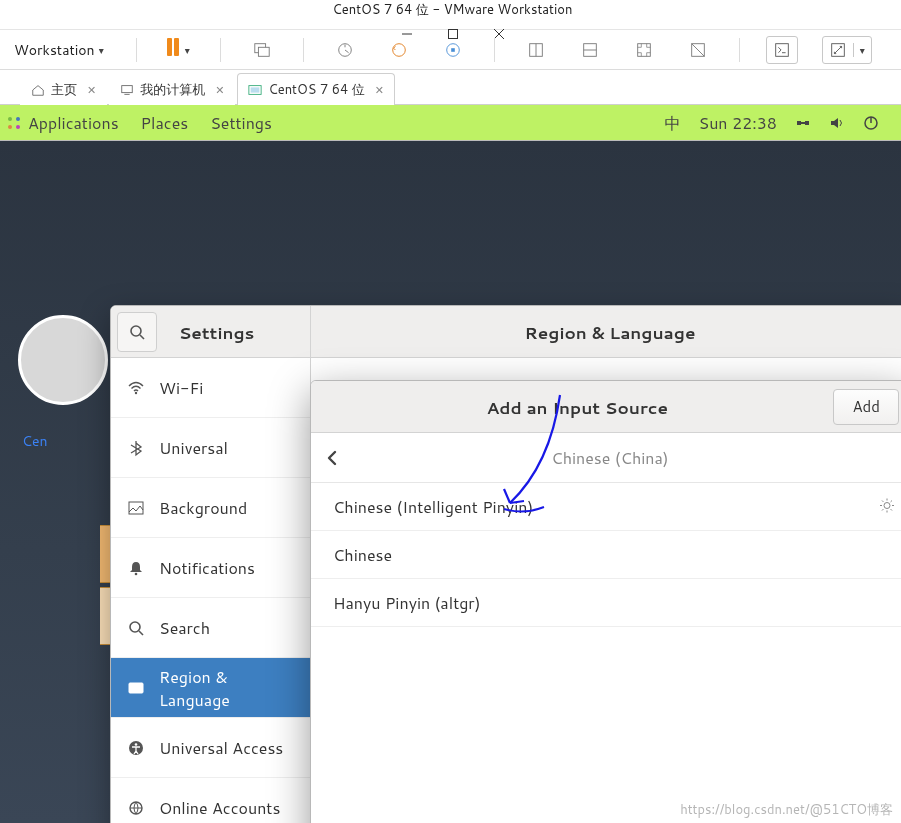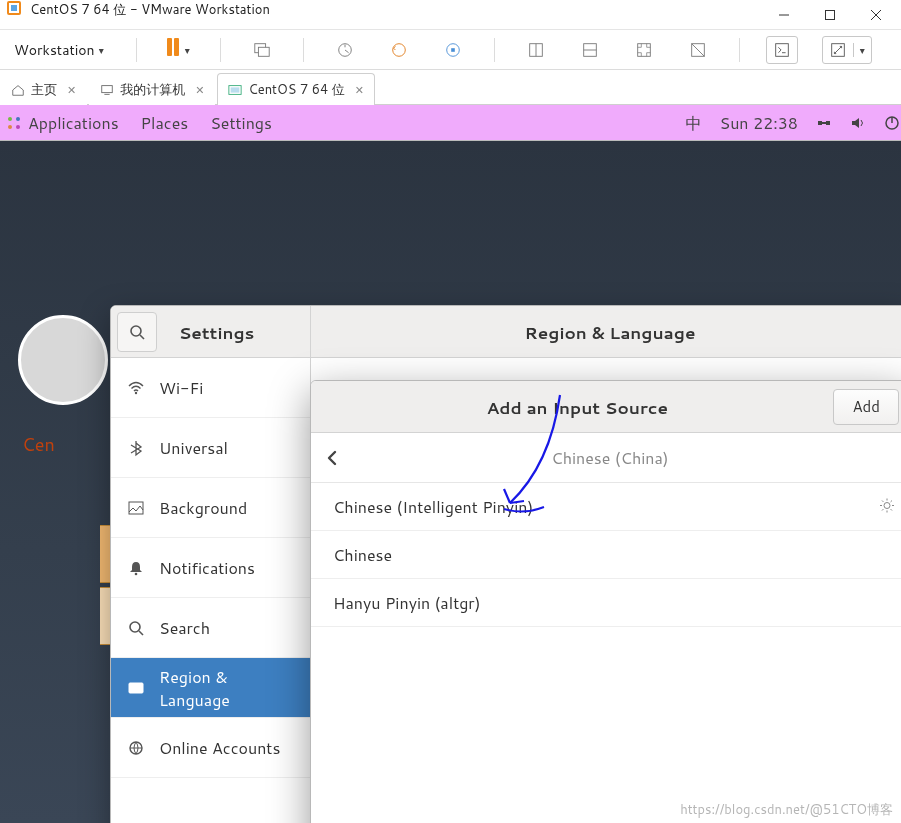--- a/index.html
+++ b/index.html
@@ -1,19 +1,19 @@
 <!DOCTYPE html>
 <html><head>
 <meta charset="utf-8">
 <style>
   * { box-sizing: border-box; margin: 0; padding: 0; font-family: -apple-system, BlinkMacSystemFont, "Segoe UI", Cantarell, sans-serif; }
   html, body { width: 901px; height: 823px; overflow: hidden; background: #fff; }
 
   
-  .win-titlebar { height: 30px; display: flex; align-items: flex-start; padding: 0 2px 0 6px; border-bottom: 1px solid #e5e5e5; font-size: 13px; color: #222; }
+  .win-titlebar { height: 30px; display: flex; align-items: center; padding: 0 2px 0 6px; border-bottom: 1px solid #e5e5e5; font-size: 13px; color: #222; flex-direction: column; }
   .win-titlebar .app-icon { width: 16px; height: 16px; margin-right: 8px; }
   .win-titlebar .title { flex: 1; }
   .win-titlebar .win-btns { display: flex; }
   .win-titlebar .win-btns .winbtn { width: 46px; height: 30px; display: flex; align-items: center; justify-content: center; cursor: pointer; font-size: 12px; color: #333; }
   .win-titlebar .win-btns .winbtn svg { width: 10px; height: 10px; }
 
   
   .vm-toolbar { height: 40px; display: flex; align-items: center; padding: 0 8px; border-bottom: 1px solid #dcdcdc; gap: 24px; font-size: 14px; color: #222; }
   .vm-toolbar .menu-drop { display: flex; align-items: center; gap: 4px; padding: 4px 6px; cursor: pointer; }
   .vm-toolbar .menu-drop::after { content: "▾"; font-size: 10px; color: #444; }
@@ -21,41 +21,41 @@
   .vm-toolbar .tbbtn { width: 30px; height: 28px; display: flex; align-items: center; justify-content: center; cursor: pointer; border-radius: 3px; }
   .vm-toolbar .tbbtn svg { width: 18px; height: 18px; }
   .vm-toolbar .pause { display: flex; align-items: center; gap: 4px; padding: 0 4px; }
   .vm-toolbar .pause .bars span { display: inline-block; width: 5px; height: 18px; background: #f08a1b; border-radius: 1px; margin-right: 2px; }
   .vm-toolbar .pause .drop { font-size: 10px; color: #444; }
   .vm-toolbar .combo-btn { display: flex; align-items: center; border: 1px solid #c8c8c8; border-radius: 3px; height: 28px; cursor:pointer;}
   .vm-toolbar .combo-btn .iconbox { width:30px; display:flex;align-items:center;justify-content:center;}
   .vm-toolbar .combo-btn .drop { border-left: 1px solid #c8c8c8; width:18px; display:flex;align-items:center;justify-content:center; font-size:10px; color:#444; }
 
   
-  .vm-tabs { height: 35px; display: flex; align-items: flex-end; padding: 0 0; background: #fff; border-bottom: 1px solid #cfcfcf; }
+  .vm-tabs { height: 35px; display: flex; align-items: flex-end; padding: 0 20px; background: #fff; border-bottom: 1px solid #cfcfcf; }
   .vm-tab { display: flex; align-items: center; gap: 6px; padding: 6px 10px 6px 10px; font-size: 13px; color: #333; border: 1px solid transparent; border-bottom: none; border-radius: 4px 4px 0 0; margin-right: 2px; cursor: pointer; position: relative; bottom: -1px; background:#fff;}
   .vm-tab.active { border-color: #cfcfcf; font-weight: 400; background: #fff; margin-top: 6px; }
   .vm-tab .close-x { font-size: 11px; color: #888; padding-left: 4px; }
   .vm-tab svg { width:14px; height:14px; }
 
   
   .guest-area { position: relative; height: calc(823px - 30px - 40px - 35px); width: 901px; overflow: hidden; }
 
-  .gnome-topbar { height: 36px; background: #f0abfc; border-bottom: 1px solid #bbb; display: flex; align-items: center; padding: 0 1px 0 6px; font-size: 16px; color: #444; }
+  .gnome-topbar { height: 36px; background: #bef264; border-bottom: 1px solid #bbb; display: flex; align-items: center; padding: 0 22px 0 6px; font-size: 16px; color: #444; }
   .gnome-topbar .gleft { display: flex; align-items: center; gap: 22px; }
   .gnome-topbar .gleft .menuitem { cursor: pointer; }
   .gnome-topbar .gleft .apps-icon { width:16px; height:16px; margin-right:6px; }
   .gnome-topbar .gright { margin-left: auto; display: flex; align-items: center; gap: 18px; }
   .gnome-topbar .gright svg { width:16px; height:16px; }
 
   .gnome-bg { position: absolute; left:0; right:0; top:36px; bottom:0; background: linear-gradient(180deg,#2b3440 0%, #343f4d 60%, #3a4656 100%); }
 
   
   .avatar-circle { position:absolute; left:18px; top:210px; width:90px; height:90px; border-radius:50%; background:#d8d8d8; border:3px solid #fff; overflow:hidden; }
-  .avatar-label { position:absolute; left:22px; top:326px; color:#c2410c; font-size:18px; }
+  .avatar-label { position:absolute; left:22px; top:326px; color:#3b82f6; font-size:14px; }
   .folder-stack { position:absolute; left:100px; top:420px; }
   .folder { width:26px; height:58px; background:#f3ba72; border:1px solid #c98f3a; border-left:none; margin-bottom:4px; border-radius:0 4px 4px 0; }
   .folder.inner { background:#fbe0b9; }
 
   
   .settings-window { position:absolute; left:110px; top:200px; width: 800px; height: 620px; background:#f6f5f4; box-shadow: 0 10px 30px rgba(0,0,0,0.35); border-radius:6px 6px 0 0; display:flex; overflow:hidden; border:1px solid #b8b8b8; }
   .sw-sidebar { width: 200px; background:#fff; border-right:1px solid #d3d3d3; display:flex; flex-direction:column; }
   .sw-sidehdr { height:52px; display:flex; align-items:center; border-bottom:1px solid #d3d3d3; background:#efeeed; }
   .sw-sidehdr .searchbtn { width:40px; height:40px; margin:6px; display:flex;align-items:center;justify-content:center; border:1px solid #cfcfcf; border-radius:4px; background:#f6f5f4; cursor:pointer; }
   .sw-sidehdr .stitle { flex:1; text-align:center; font-size:17px; color:#333; font-weight:600; padding-right:40px; }
@@ -315,20 +315,28 @@
         </div>
         <div class="sw-item active">
           <svg viewBox="0 0 18 18">
               <rect x="2" y="4" width="14" height="10" rx="1" fill="#fff" stroke="#fff"></rect>
               <circle cx="6" cy="9" r="2" fill="#3d7fc1"></circle>
             </svg>
           <span>Region &amp; Language</span>
         </div>
         <div class="sw-item">
           <svg viewBox="0 0 18 18">
+              <circle cx="9" cy="9" r="7" fill="#555"></circle>
+              <circle cx="9" cy="5.5" r="1.3" fill="#fff"></circle>
+              <path d="M5 8 h8 M9 8 v4 l-2 3 M9 12 l2 3" stroke="#fff" fill="none" stroke-width="1.3"></path>
+            </svg>
+          <span>Universal Access</span>
+        </div>
+        <div class="sw-item">
+          <svg viewBox="0 0 18 18">
               <circle cx="9" cy="9" r="6" fill="none" stroke="#555" stroke-width="1.4"></circle>
               <path d="M3 9 h12 M9 3 q4 6 0 12 q-4 -6 0 -12" fill="none" stroke="#555"></path>
             </svg>
           <span>Online Accounts</span>
         </div>
 
       </div>
     </div>
     <div class="sw-main">
       <div class="sw-mainhdr">

